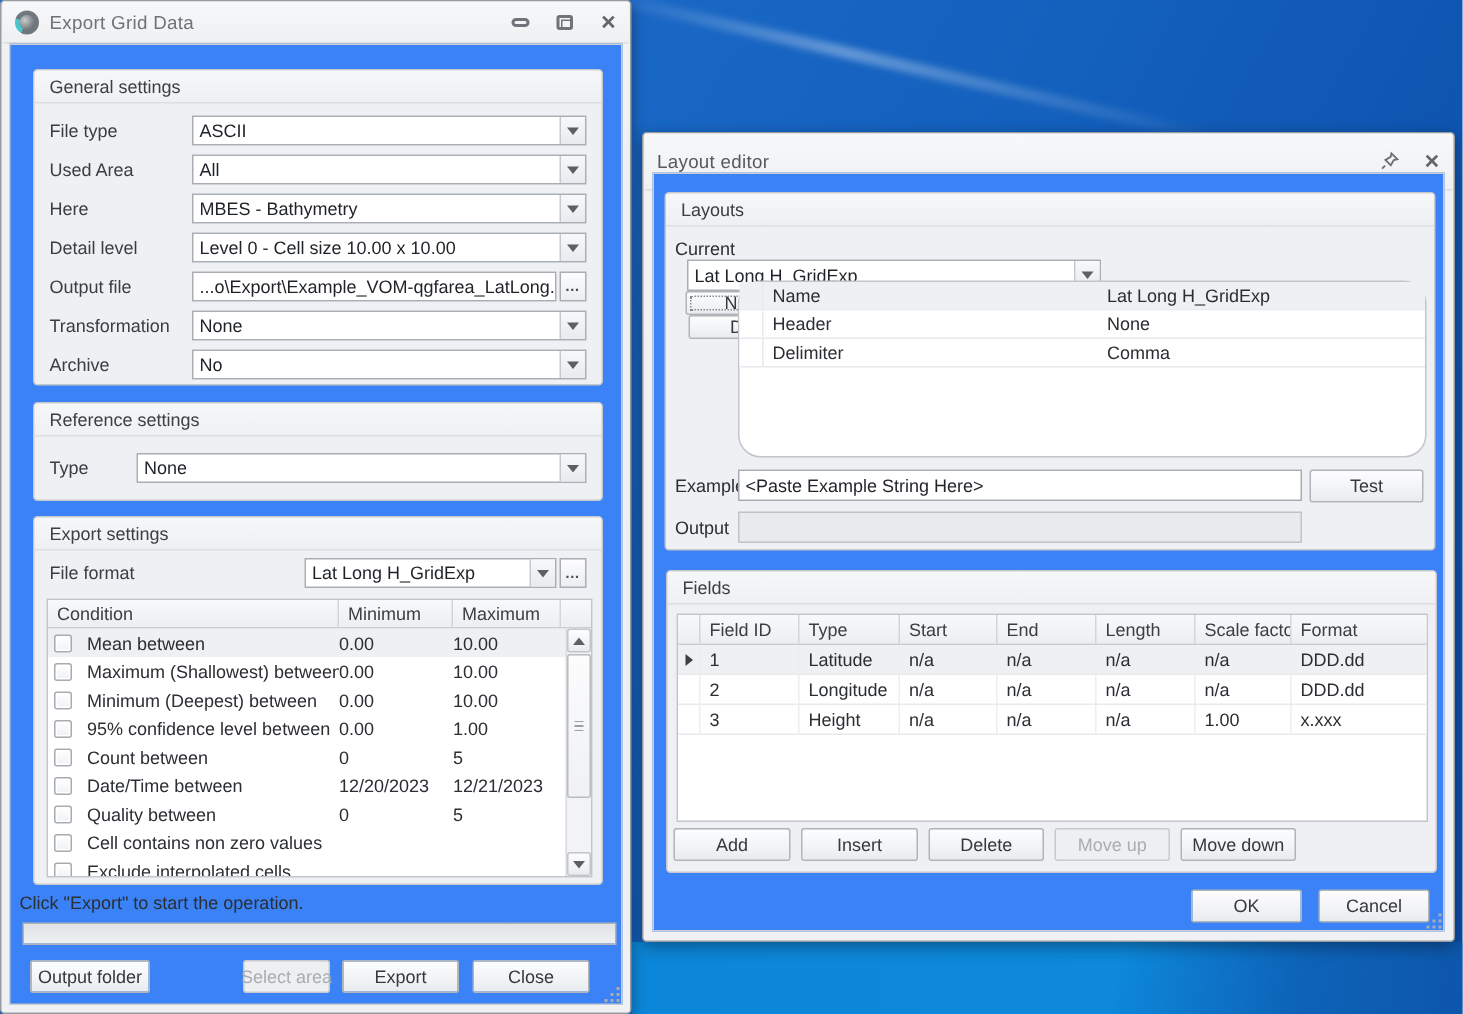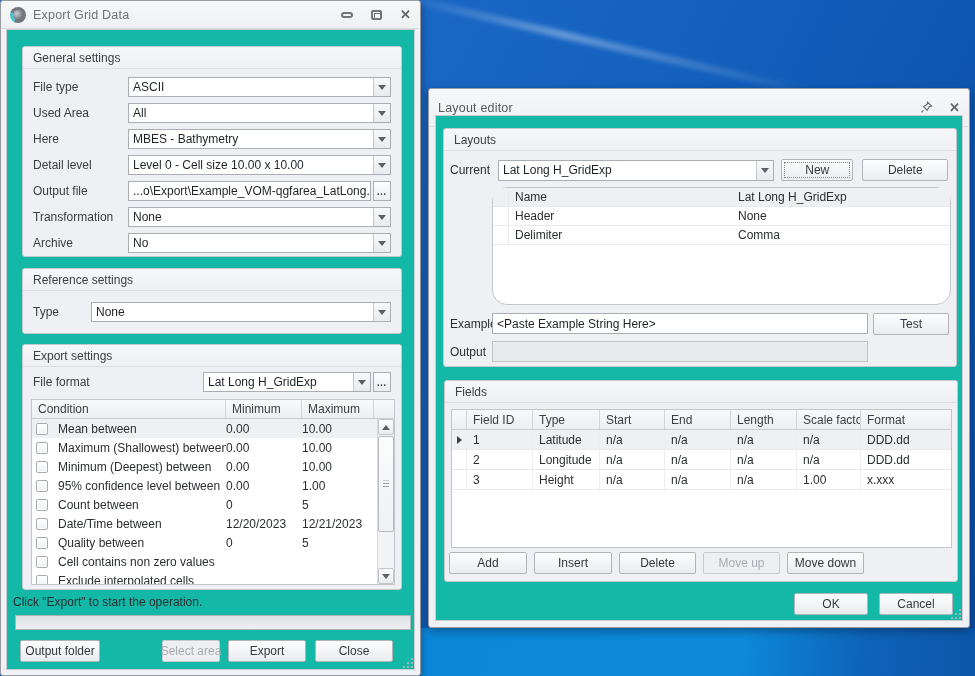--- a/index.html
+++ b/index.html
@@ -19,21 +19,21 @@
             box-shadow:0 3px 10px rgba(0,0,0,.35); }
   .titlebar { position:absolute; left:1px; right:1px; top:0; display:flex; align-items:center;
               background:linear-gradient(#f7f8fa,#eef0f2); border-bottom:1px solid #dadce0;
               color:#6f7277; padding:0 8px; }
   .title-text { flex:1; font-size:12.5px; letter-spacing:.2px; white-space:nowrap; overflow:hidden; }
   .winbtns { display:flex; align-items:center; gap:18px; }
   .glyph-min { width:12px; height:6px; border:2px solid #707479; border-radius:3px; }
   .glyph-rest { width:11px; height:10px; border:2px solid #707479; border-radius:2px; position:relative; }
   .glyph-rest::after { content:""; position:absolute; left:1px; top:1px; width:5px; height:4px; border:1px solid #707479; }
   .glyph-close { font-size:13px; color:#63666b; font-weight:bold; line-height:1; }
-  .client { position:absolute; border:1px solid #c9ccd0; background:#14b8a6; }
+  .client { position:absolute; border:1px solid #c9ccd0; background:#3b82f6; }
 
   
   .group { position:absolute; border:1px solid #c5c8cc; border-radius:3px; background:#eef0f3; overflow:hidden; }
   .group-header { height:22px; line-height:22px; padding-left:10px; color:#3c4043;
                   background:linear-gradient(#f5f7f9,#eef0f3); border-bottom:1px solid #dcdee1; }
 
   
   .form-row { display:flex; align-items:center; height:20px; margin:6px 10px 0 10px; }
   .form-row.first { margin-top:8px; }
   .flabel { width:95px; flex:none; color:#3a3d42; }
@@ -331,21 +331,21 @@
         <path d="M7.6 1.2 L11.6 5.2 L9.2 5.7 L7.2 9.2 L3.6 5.6 L7.1 3.6 Z" fill="none" stroke="#6b6e73" stroke-width="1.2"></path>
         <path d="M3.4 9.4 L1.4 11.4" stroke="#6b6e73" stroke-width="1.2"></path>
       </svg>
       <span class="glyph-close">✕</span>
     </span>
   </div>
   <div class="client" style="left:6px; right:6px; top:26px; bottom:6px;">
 
     <div class="group" style="left:7px; top:12px; width:514px; height:239px;">
       <div class="group-header">Layouts</div>
-      <div style="position:absolute; left:6px; top:30px; right:8px; height:22px; display:flex; align-items:center;">
+      <div style="position:absolute; left:6px; top:30px; right:8px; height:22px; display:flex; flex-direction:column;">
         <span>Current</span>
         <div class="combo" style="flex:none; width:276px; margin-left:8px; height:21px;">
           <span class="val">Lat Long H_GridExp</span>
           <span class="dd">
               <i class="tri-down"></i>
             </span>
         </div>
         <div class="btn focused" style="width:76px; margin-left:7px;">New</div>
         <div class="btn" style="width:90px; margin-left:9px;">Delete</div>
       </div>

